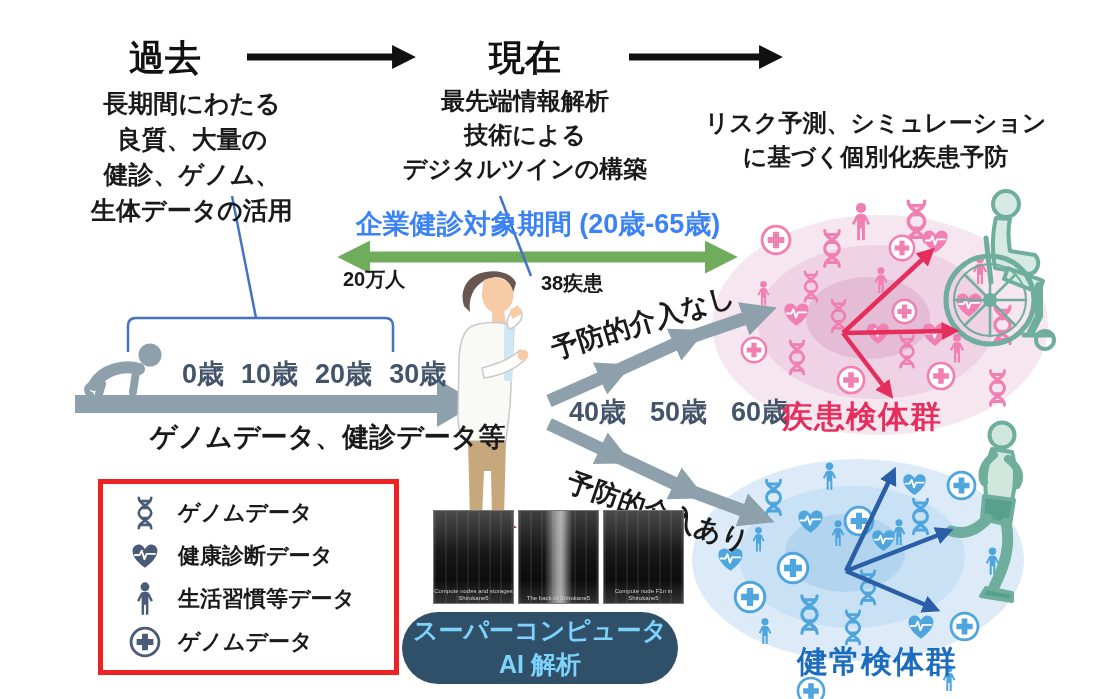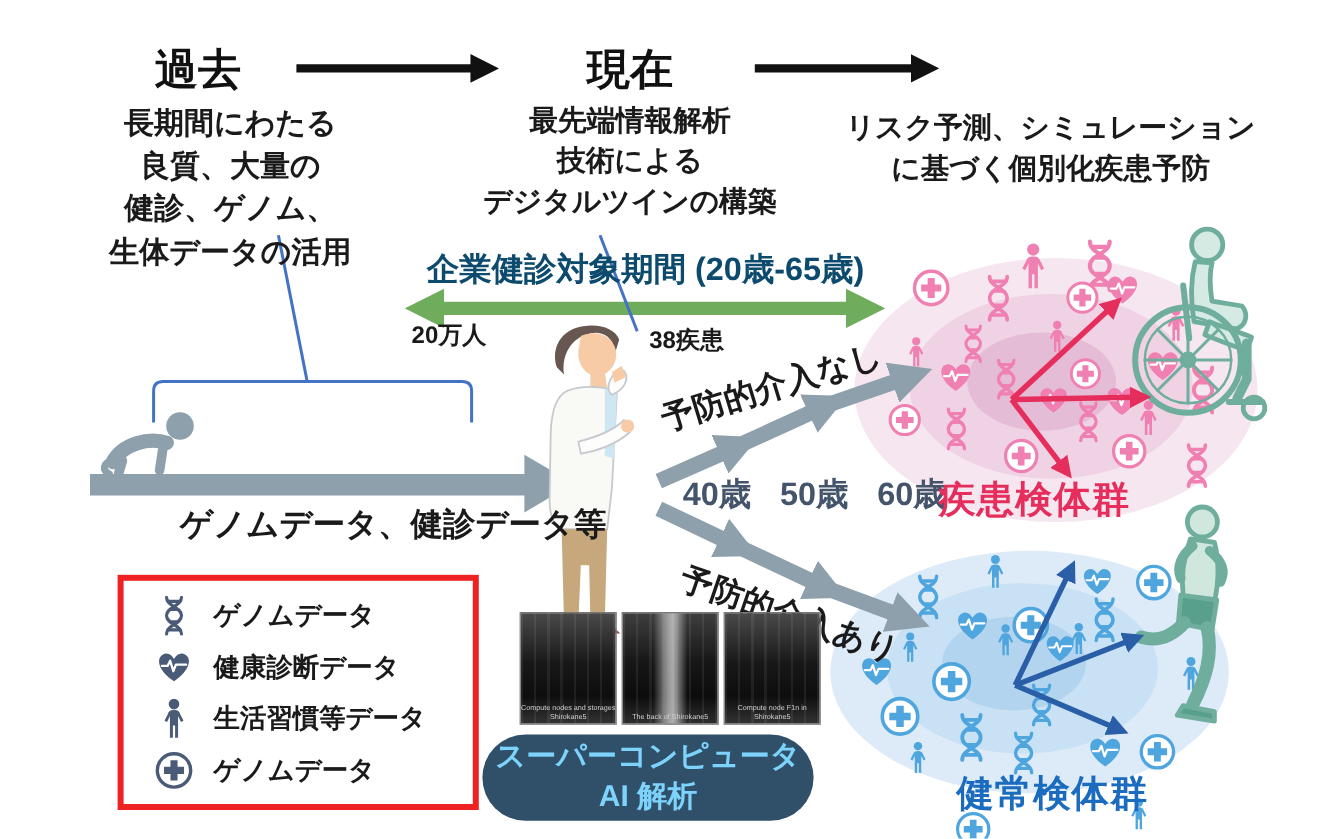--- a/index.html
+++ b/index.html
@@ -4,21 +4,21 @@
 <style>
   html,body{margin:0;padding:0;background:#fff;}
   #stage{position:relative;width:1101px;height:699px;background:#fff;overflow:hidden;
          font-family:"Liberation Sans","DejaVu Sans",sans-serif;}
   .abs{position:absolute;}
   .jp{font-weight:bold;color:#1a1a1a;}
   .center{text-align:center;}
   .pre{white-space:pre-line;}
   .hdr{font-size:36px;font-weight:bold;color:#111;}
   .sub{font-size:24px;line-height:1.42;}
-  .green-label{color:#0c4a6e;font-size:27px;}
+  .green-label{color:#3b82f6;font-size:27px;}
   .stat{font-size:20px;}
   .ages{display:flex;font-size:27px;font-weight:bold;color:#44546a;}
   .rot{transform-origin:left center;}
   .grp-label{font-size:31px;letter-spacing:1px;}
   #legend-box{border:5px solid #ee2222;background:#fff;
               display:flex;flex-direction:column;justify-content:center;gap:9px;padding-left:26px;}
   .lg-row{display:flex;align-items:center;gap:17px;}
   .lg-row .lbl{font-size:22px;font-weight:bold;color:#1a1a1a;}
   .lg-ic{width:32px;height:34px;color:#4a5b78;flex:0 0 32px;}
   #photos{display:flex;gap:4px;}
@@ -243,28 +243,34 @@
   <div class="abs hdr center" style="left:100px;top:34px;width:130px;">過去</div>
   <div class="abs hdr center" style="left:460px;top:34px;width:130px;">現在</div>
 
   <div class="abs jp sub pre center" style="left:62px;top:86px;width:260px;font-size:25px;">長期間にわたる
 良質、大量の
 健診、ゲノム、
 生体データの活用</div>
   <div class="abs jp sub pre center" style="left:390px;top:84px;width:270px;">最先端情報解析
 技術による
 デジタルツインの構築</div>
-  <div class="abs jp sub pre center" style="left:693px;top:90px;width:365px;">リスク予測、シミュレーション
+  <div class="abs jp sub pre center" style="left:693px;top:106px;width:365px;">リスク予測、シミュレーション
 に基づく個別化疾患予防</div>
 
   <div class="abs jp green-label center" style="left:328px;top:206px;width:420px;">企業健診対象期間 (20歳-65歳)</div>
 
   <div class="abs jp stat" style="left:343px;top:266px;">20万人</div>
   <div class="abs jp stat" style="left:541px;top:270px;">38疾患</div>
 
+  <div class="abs ages" style="left:182px;top:356px;gap:17px;">
+    <span>0歳</span>
+    <span>10歳</span>
+    <span>20歳</span>
+    <span>30歳</span>
+  </div>
 
   <div class="abs jp" style="left:150px;top:419px;font-size:27px;">ゲノムデータ、健診データ等</div>
 
   <div class="abs ages" style="left:569px;top:394px;gap:24px;">
     <span>40歳</span>
     <span>50歳</span>
     <span>60歳</span>
   </div>
 
   <div class="abs jp rot" style="left:552px;top:332px;width:230px;font-size:27px;transform:rotate(-17deg);">予防的介入なし</div>

